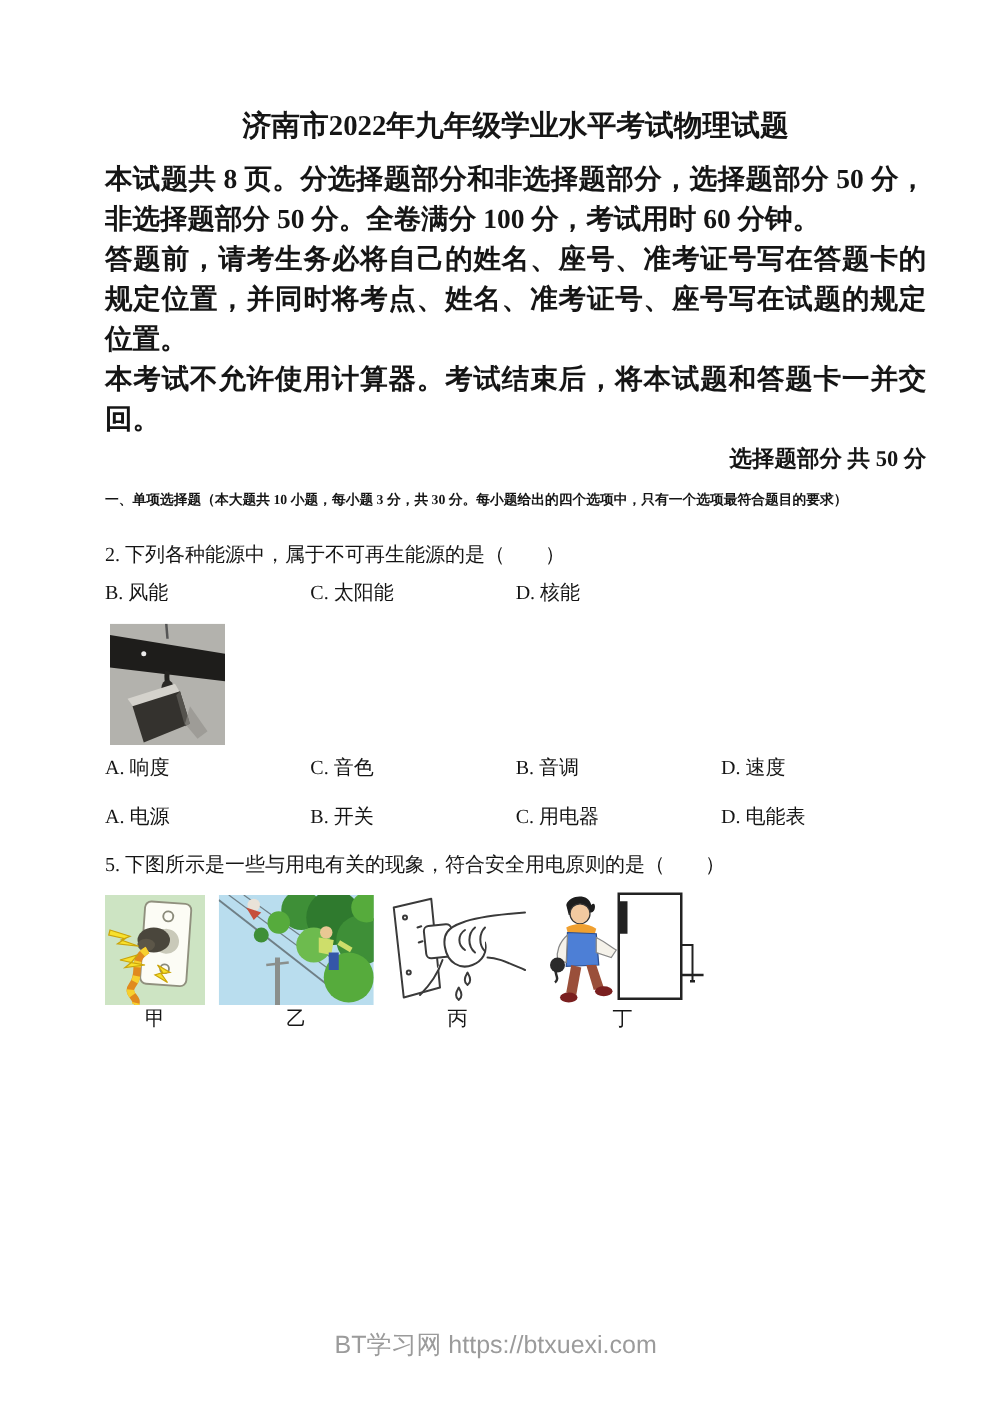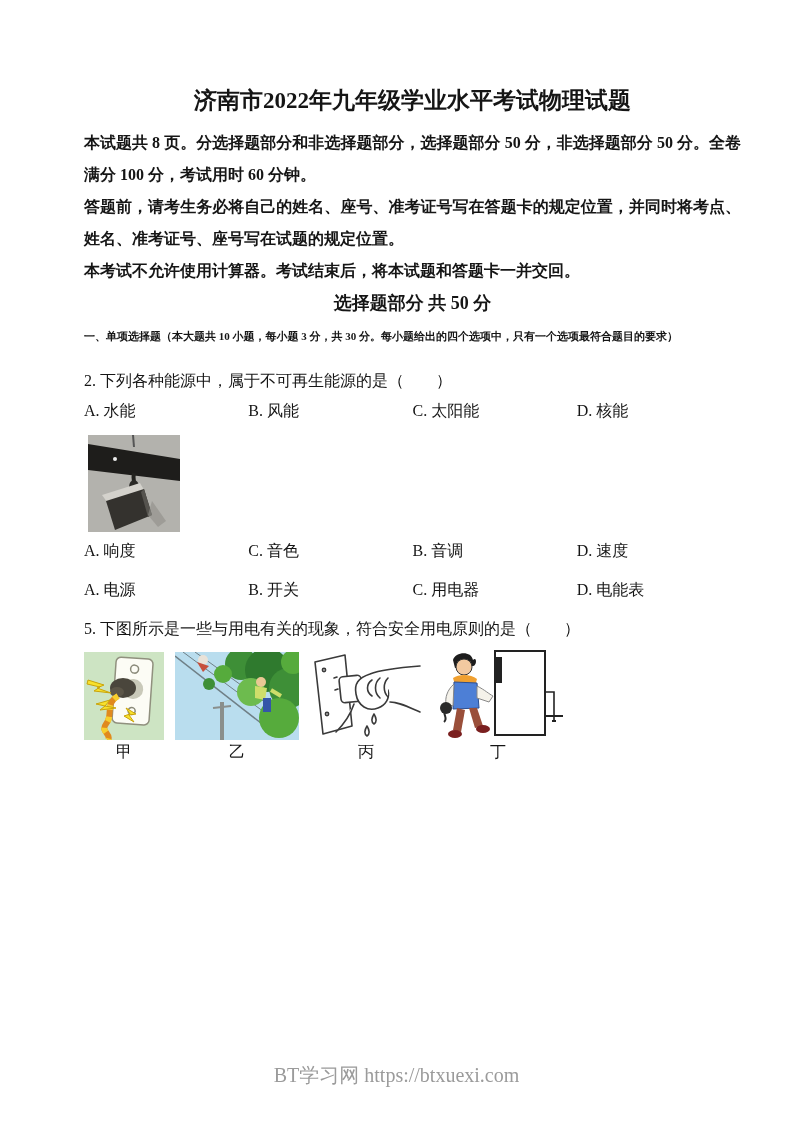--- a/index.html
+++ b/index.html
@@ -1,32 +1,32 @@
 <!DOCTYPE html>
 <html><head>
 <meta charset="utf-8">
 <style>
   html,body{margin:0;padding:0;background:#ffffff;}
   .page{position:relative;width:793px;height:1122px;background:#ffffff;overflow:hidden;
         font-family:"Liberation Serif","DejaVu Serif",serif;color:#151515;}
   .content{position:absolute;left:84px;top:54px;width:657px;margin-top:31px;}
   .title{font-size:23px;line-height:32px;font-weight:700;text-align:center;margin:0 0 10px 0;}
-  .inst p{margin:0;font-size:16px;line-height:32px;font-weight:700;text-align:justify;}
-  .section-heading{font-size:18px;line-height:33px;font-weight:700;text-align:center;margin:0;}
+  .inst p{margin:0;font-size:22px;line-height:32px;font-weight:700;text-align:justify;}
+  .section-heading{font-size:18px;line-height:33px;font-weight:700;text-align:right;margin:0;}
   .part-heading{font-size:11px;line-height:32px;font-weight:700;text-align:justify;margin:0;}
   .question{font-size:16px;line-height:30px;margin-top:9px;}
   .stem{text-align:justify;margin:0;}
   .options{display:grid;grid-template-columns:1fr 1fr 1fr 1fr;}
   .options span{white-space:nowrap;}
   .qfigure{margin:3px 0 4px 4px;display:block;}
   .figrow{display:flex;align-items:flex-end;gap:11px;margin-top:4px;}
   .figcol{display:flex;flex-direction:column;align-items:center;}
   .figcol .figlabel{font-size:16px;line-height:20px;margin-top:2px;}
   .footer{position:absolute;left:0;width:793px;top:1062px;text-align:center;
-          font-family:Liberation Serif, serif;font-size:20px;color:#9b9b9b;}
+          font-family:Liberation Sans, sans-serif;font-size:20px;color:#9b9b9b;}
 </style>
 </head>
 <body>
 
 <div class="page">
   <div class="content">
 
     <h1 class="title">济南市2022年九年级学业水平考试物理试题</h1>
 
     <div class="inst">
@@ -35,21 +35,20 @@
       <p>本考试不允许使用计算器。考试结束后，将本试题和答题卡一并交回。</p>
     </div>
 
     <p class="section-heading">选择题部分 共 50 分</p>
     <p class="part-heading">一、单项选择题（本大题共 10 小题，每小题 3 分，共 30 分。每小题给出的四个选项中，只有一个选项最符合题目的要求）</p>
 
 
     <div class="question" style="margin-top:14px;">
       <p class="stem">2. 下列各种能源中，属于不可再生能源的是（　　）</p>
       <div class="options">
-        <span>A. 水能</span>
         <span>B. 风能</span>
         <span>C. 太阳能</span>
         <span>D. 核能</span>
       </div>
     </div>
 
     <div class="question">
       <svg class="qfigure" width="92" height="97" viewBox="0 0 92 97">
         <rect width="92" height="97" fill="#b9b7b2"></rect>
         <rect width="92" height="97" fill="#aaa8a3" opacity="0.35"></rect>

